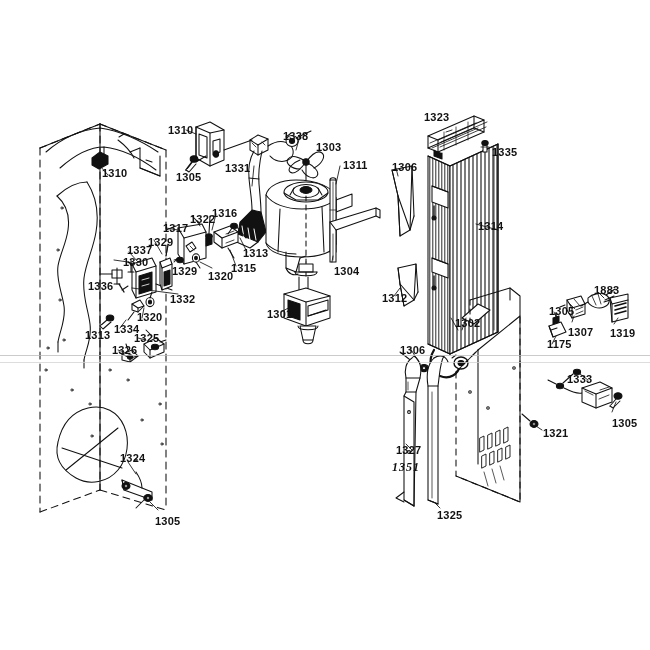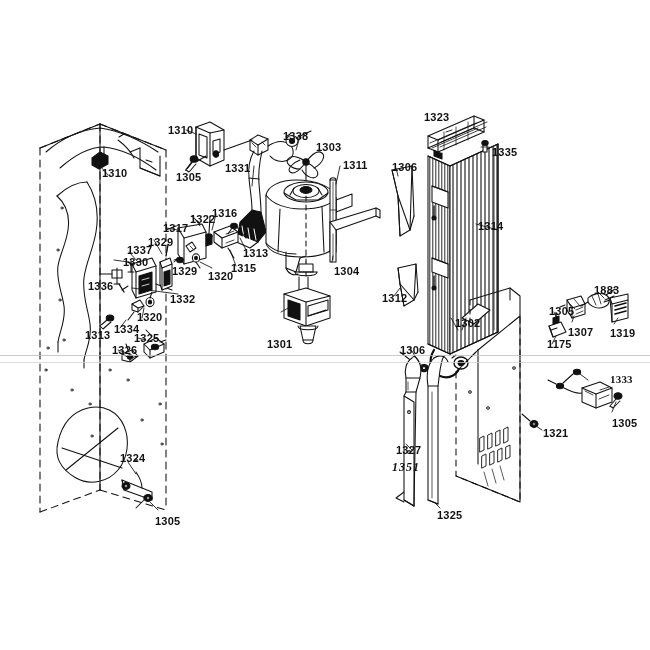--- a/index.html
+++ b/index.html
@@ -583,31 +583,31 @@
       <div class="lbl" style="left: 127px; top: 245px;">1337</div>
       <div class="lbl" style="left: 123px; top: 257px;">1330</div>
       <div class="lbl" style="left: 88px; top: 281px;">1336</div>
       <div class="lbl" style="left: 170px; top: 294px;">1332</div>
       <div class="lbl" style="left: 102px; top: 168px;">1310</div>
       <div class="lbl" style="left: 85px; top: 330px;">1313</div>
       <div class="lbl" style="left: 114px; top: 324px;">1334</div>
       <div class="lbl" style="left: 137px; top: 312px;">1320</div>
       <div class="lbl" style="left: 134px; top: 333px;">1325</div>
       <div class="lbl" style="left: 112px; top: 345px;">1326</div>
-      <div class="lbl" style="left: 267px; top: 309px; margin-top: 30px;">1301</div>
+      <div class="lbl" style="left: 267px; top: 309px;">1301</div>
       <div class="lbl" style="left: 334px; top: 266px;">1304</div>
       <div class="lbl" style="left: 382px; top: 293px;">1312</div>
       <div class="lbl" style="left: 455px; top: 318px;">1302</div>
       <div class="lbl" style="left: 400px; top: 345px;">1306</div>
       <div class="lbl" style="left: 549px; top: 306px;">1305</div>
       <div class="lbl" style="left: 568px; top: 327px;">1307</div>
       <div class="lbl" style="left: 594px; top: 285px;">1883</div>
       <div class="lbl" style="left: 610px; top: 328px;">1319</div>
       <div class="lbl" style="left: 547px; top: 339px;">1175</div>
-      <div class="lbl" style="left: 610px; top: 374px; font-family: Liberation Serif, serif;">1333</div>
+      <div class="lbl" style="left: 567px; top: 374px;">1333</div>
       <div class="lbl" style="left: 612px; top: 418px;">1305</div>
       <div class="lbl" style="left: 543px; top: 428px;">1321</div>
       <div class="lbl" style="left: 396px; top: 445px;">1327</div>
       <div class="lbl ital" style="left: 392px; top: 461px;">1351</div>
       <div class="lbl" style="left: 437px; top: 510px;">1325</div>
       <div class="lbl" style="left: 120px; top: 453px;">1324</div>
       <div class="lbl" style="left: 155px; top: 516px;">1305</div>
     </div>
 
 </div>

